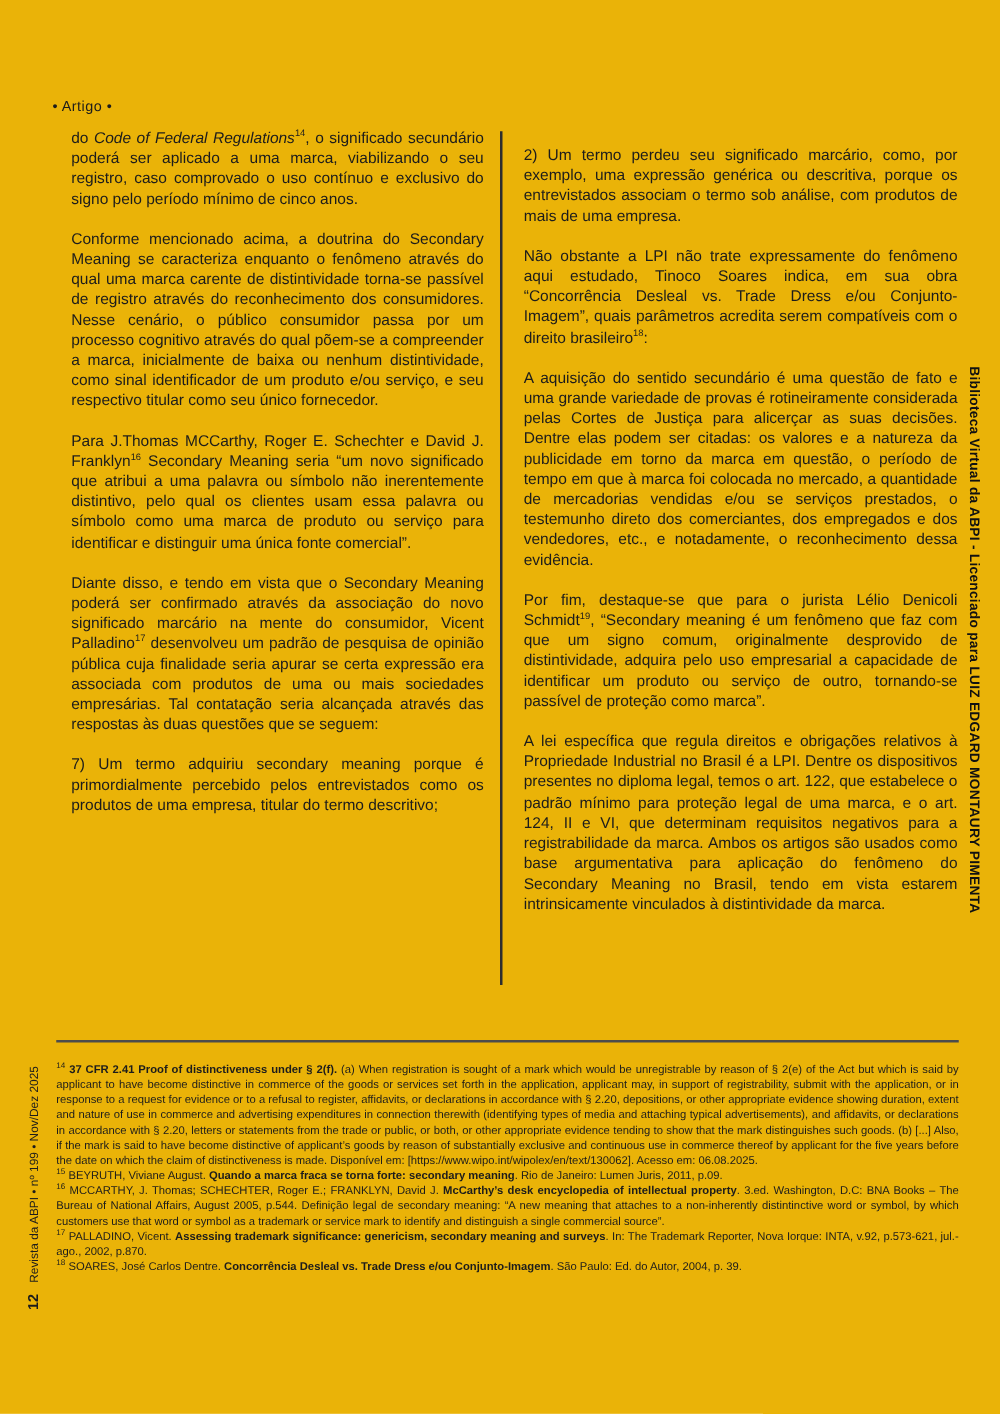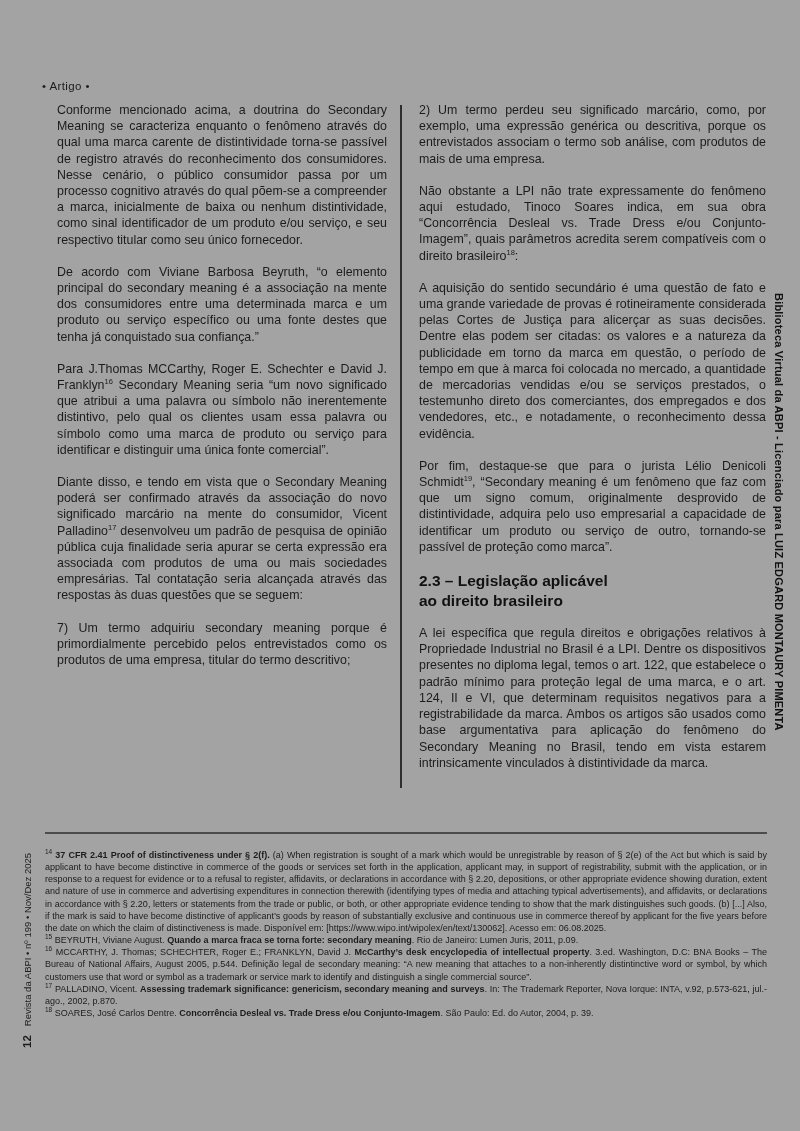--- a/index.html
+++ b/index.html
@@ -1,29 +1,29 @@
 <!DOCTYPE html>
 <html><head>
 <meta charset="utf-8">
 <style>
   html,body { margin:0; padding:0; }
   body {
     width:800px; height:1131px; background:#ffffff;
     font-family:"Liberation Sans", sans-serif; color:#1c1c1c;
     position:relative; overflow:hidden;
   }
-  .page { position:absolute; inset:0; background:#a3a3a3; }
+  .page { position:absolute; inset:0; background:#eab308; }
 
   .artigo-header {
     position:absolute; left:42px; top:80px;
     font-size:11.5px; letter-spacing:0.4px; color:#1c1c1c;
   }
 
   .col-left  { position:absolute; left:57px;  top:102px; width:330px; }
-  .col-right { position:absolute; left:419px; top:102px; width:347px; }
+  .col-right { position:absolute; left:419px; top:116px; width:347px; }
 
   .col-divider {
     position:absolute; left:400px; top:105px; width:1.5px; height:683px;
     background:#2e2e2e;
   }
 
   p.body {
     margin:0 0 16px 0; font-size:12.4px; line-height:16.2px;
     text-align:justify; color:#1c1c1c;
   }
@@ -63,44 +63,43 @@
   }
 </style>
 </head>
 <body>
 
 <div class="page">
 
   <div class="artigo-header">• Artigo •</div>
 
   <div class="col-left">
+    <p class="body"><span>do </span><i>Code of Federal Regulations</i><sup>14</sup><span>, o significado secundário poderá ser aplicado a uma marca, viabilizando o seu registro, caso comprovado o uso contínuo e exclusivo do signo pelo período mínimo de cinco anos.</span></p>
 
     <p class="body">Conforme mencionado acima, a doutrina do Secondary Meaning se caracteriza enquanto o fenômeno através do qual uma marca carente de distintividade torna-se passível de registro através do reconhecimento dos consumidores. Nesse cenário, o público consumidor passa por um processo cognitivo através do qual põem-se a compreender a marca, inicialmente de baixa ou nenhum distintividade, como sinal identificador de um produto e/ou serviço, e seu respectivo titular como seu único fornecedor.</p>
 
-    <p class="body">De acordo com Viviane Barbosa Beyruth, “o elemento principal do secondary meaning é a associação na mente dos consumidores entre uma determinada marca e um produto ou serviço específico ou uma fonte destes que tenha já conquistado sua confiança.”</p>
 
     <p class="body"><span>Para J.Thomas MCCarthy, Roger E. Schechter e David J. Franklyn</span><sup>16</sup><span> Secondary Meaning seria “um novo significado que atribui a uma palavra ou símbolo não inerentemente distintivo, pelo qual os clientes usam essa palavra ou símbolo como uma marca de produto ou serviço para identificar e distinguir uma única fonte comercial”.</span></p>
 
     <p class="body"><span>Diante disso, e tendo em vista que o Secondary Meaning poderá ser confirmado através da associação do novo significado marcário na mente do consumidor, Vicent Palladino</span><sup>17</sup><span> desenvolveu um padrão de pesquisa de opinião pública cuja finalidade seria apurar se certa expressão era associada com produtos de uma ou mais sociedades empresárias. Tal contatação seria alcançada através das respostas às duas questões que se seguem:</span></p>
 
     <p class="body indent">7) Um termo adquiriu secondary meaning porque é primordialmente percebido pelos entrevistados como os produtos de uma empresa, titular do termo descritivo;</p>
   </div>
 
   <div class="col-divider"></div>
 
   <div class="col-right">
     <p class="body indent">2) Um termo perdeu seu significado marcário, como, por exemplo, uma expressão genérica ou descritiva, porque os entrevistados associam o termo sob análise, com produtos de mais de uma empresa.</p>
 
     <p class="body"><span>Não obstante a LPI não trate expressamente do fenômeno aqui estudado, Tinoco Soares indica, em sua obra “Concorrência Desleal vs. Trade Dress e/ou Conjunto-Imagem”, quais parâmetros acredita serem compatíveis com o direito brasileiro</span><sup>18</sup><span>:</span></p>
 
     <p class="body quote">A aquisição do sentido secundário é uma questão de fato e uma grande variedade de provas é rotineiramente considerada pelas Cortes de Justiça para alicerçar as suas decisões. Dentre elas podem ser citadas: os valores e a natureza da publicidade em torno da marca em questão, o período de tempo em que à marca foi colocada no mercado, a quantidade de mercadorias vendidas e/ou se serviços prestados, o testemunho direto dos comerciantes, dos empregados e dos vendedores, etc., e notadamente, o reconhecimento dessa evidência.</p>
 
     <p class="body"><span>Por fim, destaque-se que para o jurista Lélio Denicoli Schmidt</span><sup>19</sup><span>, “Secondary meaning é um fenômeno que faz com que um signo comum, originalmente desprovido de distintividade, adquira pelo uso empresarial a capacidade de identificar um produto ou serviço de outro, tornando-se passível de proteção como marca”.</span></p>
 
-    <h2 class="section-heading"><span>2.3 – Legislação aplicável</span><br><span>ao direito brasileiro</span></h2>
 
     <p class="body">A lei específica que regula direitos e obrigações relativos à Propriedade Industrial no Brasil é a LPI. Dentre os dispositivos presentes no diploma legal, temos o art. 122, que estabelece o padrão mínimo para proteção legal de uma marca, e o art. 124, II e VI, que determinam requisitos negativos para a registrabilidade da marca. Ambos os artigos são usados como base argumentativa para aplicação do fenômeno do Secondary Meaning no Brasil, tendo em vista estarem intrinsicamente vinculados à distintividade da marca.</p>
   </div>
 
   <div class="footnote-rule"></div>
 
   <div class="footnotes">
     <p><sup>14</sup><span> </span><b>37 CFR 2.41 Proof of distinctiveness under § 2(f).</b><span> (a) When registration is sought of a mark which would be unregistrable by reason of § 2(e) of the Act but which is said by applicant to have become distinctive in commerce of the goods or services set forth in the application, applicant may, in support of registrability, submit with the application, or in response to a request for evidence or to a refusal to register, affidavits, or declarations in accordance with § 2.20, depositions, or other appropriate evidence showing duration, extent and nature of use in commerce and advertising expenditures in connection therewith (identifying types of media and attaching typical advertisements), and affidavits, or declarations in accordance with § 2.20, letters or statements from the trade or public, or both, or other appropriate evidence tending to show that the mark distinguishes such goods. (b) [...] Also, if the mark is said to have become distinctive of applicant’s goods by reason of substantially exclusive and continuous use in commerce thereof by applicant for the five years before the date on which the claim of distinctiveness is made. Disponível em: [https://www.wipo.int/wipolex/en/text/130062]. Acesso em: 06.08.2025.</span></p>
     <p><sup>15</sup><span> BEYRUTH, Viviane August. </span><b>Quando a marca fraca se torna forte: secondary meaning</b><span>. Rio de Janeiro: Lumen Juris, 2011, p.09.</span></p>
     <p><sup>16</sup><span> MCCARTHY, J. Thomas; SCHECHTER, Roger E.; FRANKLYN, David J. </span><b>McCarthy’s desk encyclopedia of intellectual property</b><span>. 3.ed. Washington, D.C: BNA Books – The Bureau of National Affairs, August 2005, p.544. Definição legal de secondary meaning: “A new meaning that attaches to a non-inherently distintinctive word or symbol, by which customers use that word or symbol as a trademark or service mark to identify and distinguish a single commercial source”.</span></p>

